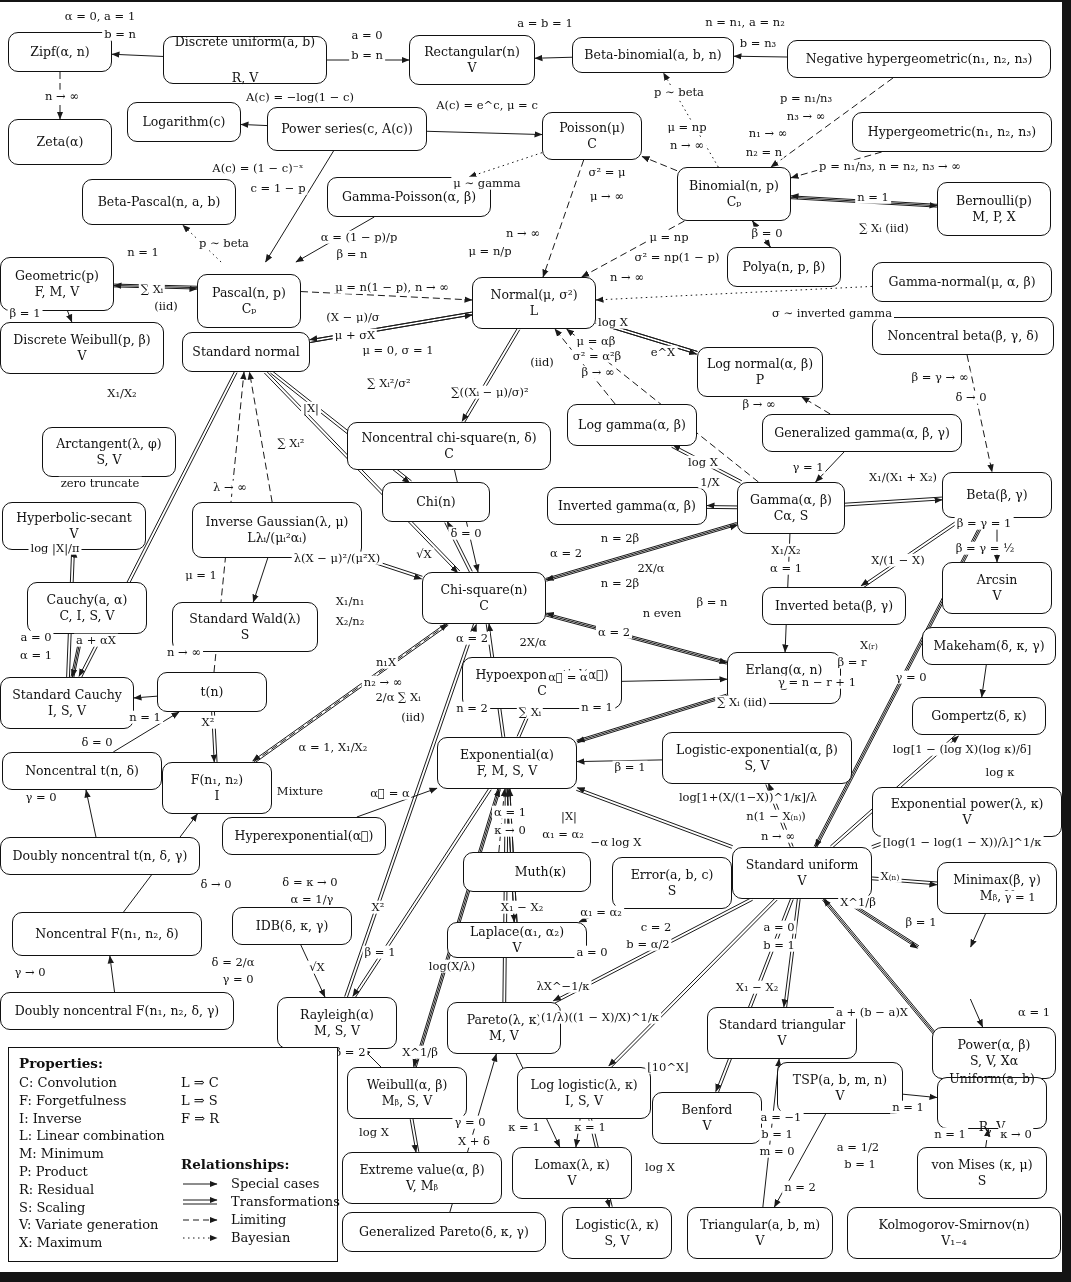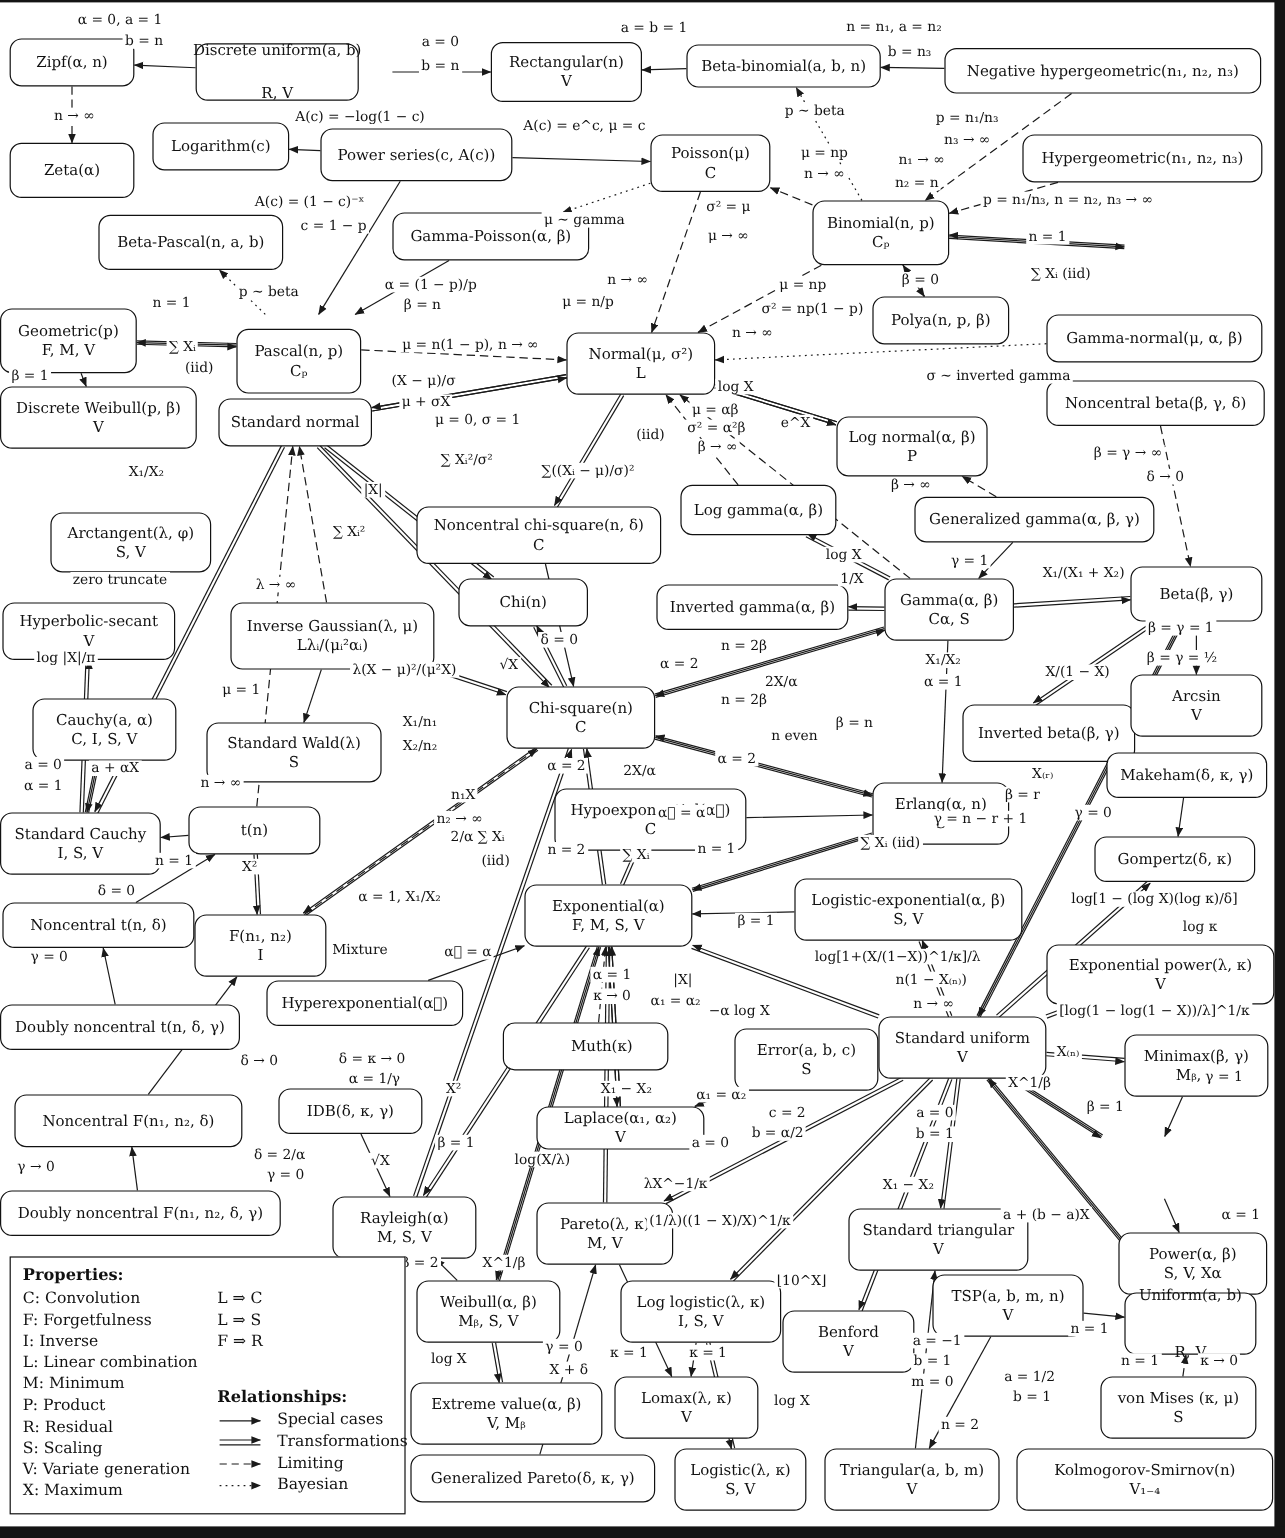--- a/index.html
+++ b/index.html
@@ -254,21 +254,21 @@
         </div>
     </div>
   </div>
 
   <div class="edge-strip" id="strip-top" style="left: 0px; top: 0px; width: 1071px; height: 2px; background: rgb(20, 20, 20);"></div>
   <div class="edge-strip" id="strip-right" style="left: 1062px; top: 0px; width: 9px; height: 1282px; background: rgb(20, 20, 20);"></div>
   <div class="edge-strip" id="strip-bottom" style="left: 0px; top: 1272px; width: 1071px; height: 10px; background: rgb(20, 20, 20);"></div>
 <div class="node" style="left: 8px; top: 32px; width: 104px; height: 40px;">
       <div class="node-title">Zipf(α, n)</div>
     </div>
-    <div class="node" style="left: 163px; top: 36px; width: 136px; height: 48px; gap: 19px;">
+    <div class="node" style="left: 163px; top: 36px; width: 164px; height: 48px; gap: 19px;">
       <div class="node-title">Discrete uniform(a, b)</div>
       <div class="node-props">R, V</div>
     </div>
     <div class="node" style="left: 409px; top: 35px; width: 126px; height: 50px;">
       <div class="node-title">Rectangular(n)</div>
       <div class="node-props">V</div>
     </div>
     <div class="node" style="left: 572px; top: 37px; width: 162px; height: 36px;">
       <div class="node-title">Beta-binomial(a, b, n)</div>
     </div>
@@ -294,20 +294,24 @@
     <div class="node" style="left: 82px; top: 179px; width: 154px; height: 46px;">
       <div class="node-title">Beta-Pascal(n, a, b)</div>
     </div>
     <div class="node" style="left: 327px; top: 177px; width: 164px; height: 40px;">
       <div class="node-title">Gamma-Poisson(α, β)</div>
     </div>
     <div class="node" style="left: 677px; top: 167px; width: 114px; height: 54px;">
       <div class="node-title">Binomial(n, p)</div>
       <div class="node-props">Cₚ</div>
     </div>
+    <div class="node" style="left: 937px; top: 182px; width: 114px; height: 54px;">
+      <div class="node-title">Bernoulli(p)</div>
+      <div class="node-props">M, P, X</div>
+    </div>
     <div class="node" style="left: 0px; top: 257px; width: 114px; height: 54px;">
       <div class="node-title">Geometric(p)</div>
       <div class="node-props">F, M, V</div>
     </div>
     <div class="node" style="left: 197px; top: 274px; width: 104px; height: 54px;">
       <div class="node-title">Pascal(n, p)</div>
       <div class="node-props">Cₚ</div>
     </div>
     <div class="node" style="left: 727px; top: 247px; width: 114px; height: 40px;">
       <div class="node-title">Polya(n, p, β)</div>
@@ -373,21 +377,21 @@
       <div class="node-props">C, I, S, V</div>
     </div>
     <div class="node" style="left: 172px; top: 602px; width: 146px; height: 50px;">
       <div class="node-title">Standard Wald(λ)</div>
       <div class="node-props">S</div>
     </div>
     <div class="node" style="left: 422px; top: 572px; width: 124px; height: 52px;">
       <div class="node-title">Chi-square(n)</div>
       <div class="node-props">C</div>
     </div>
-    <div class="node" style="left: 762px; top: 587px; width: 144px; height: 48px; margin-left: 40px;">
+    <div class="node" style="left: 762px; top: 587px; width: 144px; height: 38px;">
       <div class="node-title">Inverted beta(β, γ)</div>
     </div>
     <div class="node" style="left: 942px; top: 562px; width: 110px; height: 52px;">
       <div class="node-title">Arcsin</div>
       <div class="node-props">V</div>
     </div>
     <div class="node" style="left: 922px; top: 627px; width: 134px; height: 38px;">
       <div class="node-title">Makeham(δ, κ, γ)</div>
     </div>
     <div class="node" style="left: 0px; top: 677px; width: 134px; height: 52px;">
@@ -426,21 +430,21 @@
     <div class="node" style="left: 872px; top: 787px; width: 190px; height: 50px;">
       <div class="node-title">Exponential power(λ, κ)</div>
       <div class="node-props">V</div>
     </div>
     <div class="node" style="left: 0px; top: 837px; width: 200px; height: 38px;">
       <div class="node-title">Doubly noncentral t(n, δ, γ)</div>
     </div>
     <div class="node" style="left: 222px; top: 817px; width: 164px; height: 38px;">
       <div class="node-title">Hyperexponential(α⃗)</div>
     </div>
-    <div class="node" style="left: 419px; top: 852px; width: 138px; height: 40px; padding-left: 29px;">
+    <div class="node" style="left: 463px; top: 852px; width: 128px; height: 40px; padding-left: 29px;">
       <div class="node-title">Muth(κ)</div>
     </div>
     <div class="node" style="left: 612px; top: 857px; width: 120px; height: 52px;">
       <div class="node-title">Error(a, b, c)</div>
       <div class="node-props">S</div>
     </div>
     <div class="node" style="left: 732px; top: 847px; width: 140px; height: 52px;">
       <div class="node-title">Standard uniform</div>
       <div class="node-props">V</div>
     </div>

